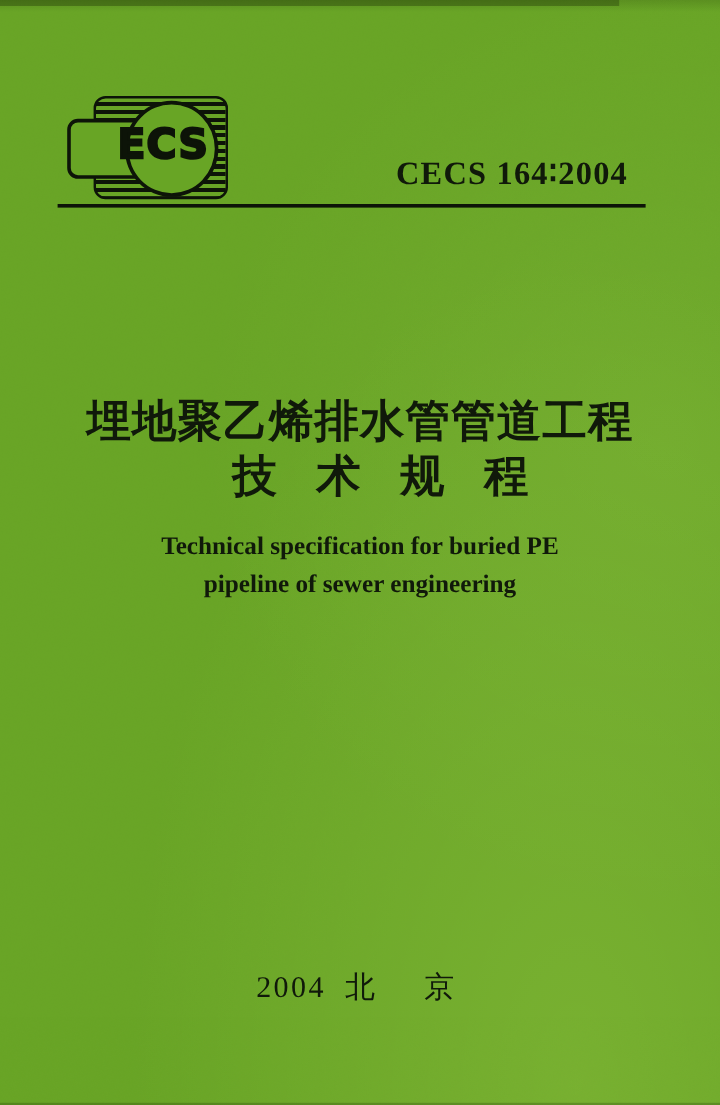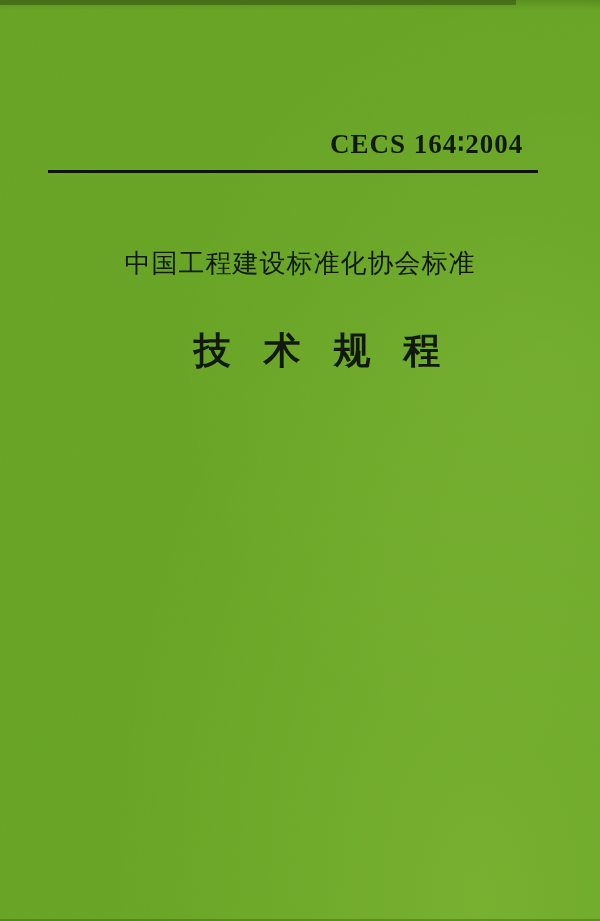--- a/index.html
+++ b/index.html
@@ -182,28 +182,41 @@
   <svg class="noise" xmlns="http://www.w3.org/2000/svg">
     <filter id="n">
       <feTurbulence type="fractalNoise" baseFrequency="0.9" numOctaves="2" stitchTiles="stitch"></feTurbulence>
       <feColorMatrix type="matrix" values="0 0 0 0 0.2  0 0 0 0 0.35  0 0 0 0 0.05  0 0 0 1 0"></feColorMatrix>
     </filter>
     <rect width="100%" height="100%" filter="url(#n)"></rect>
   </svg>
 
   <div class="scan-edge-top"></div>
 
+  <div class="logo">
+    <div class="logo-stripes"></div>
+    <div class="logo-tab"></div>
+    <div class="logo-circle"></div>
+    <div class="logo-text">ECS</div>
+  </div>
 
   <div class="std-code">CECS 164∶2004</div>
 
   <div class="header-rule"></div>
 
-  <div class="assoc-line">中国工程建设标准化协会标准</div>
 
   <div class="title-cn">
+    <div class="line1">埋地聚乙烯排水管管道工程</div>
     <div class="line2">技 术 规 程</div>
   </div>
 
-
+  <div class="title-en">
+    <div>Technical specification for buried PE</div>
+    <div>pipeline of sewer engineering</div>
+  </div>
+
+  <div class="footer">
+    <span class="year">2004</span><span class="city">北　京</span>
+  </div>
 
   <div class="scan-edge-bottom"></div>
 
 </div>
 
 </body></html>

